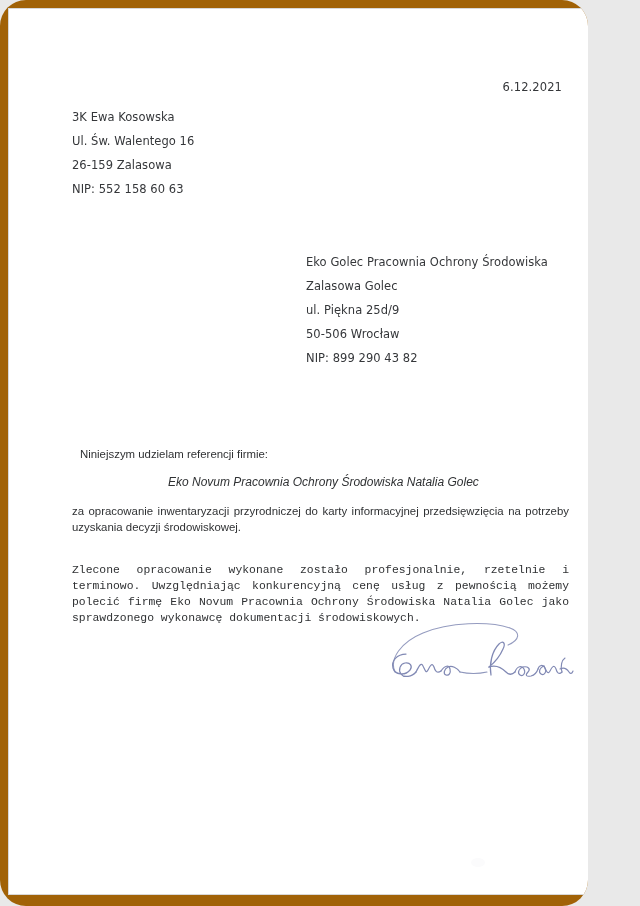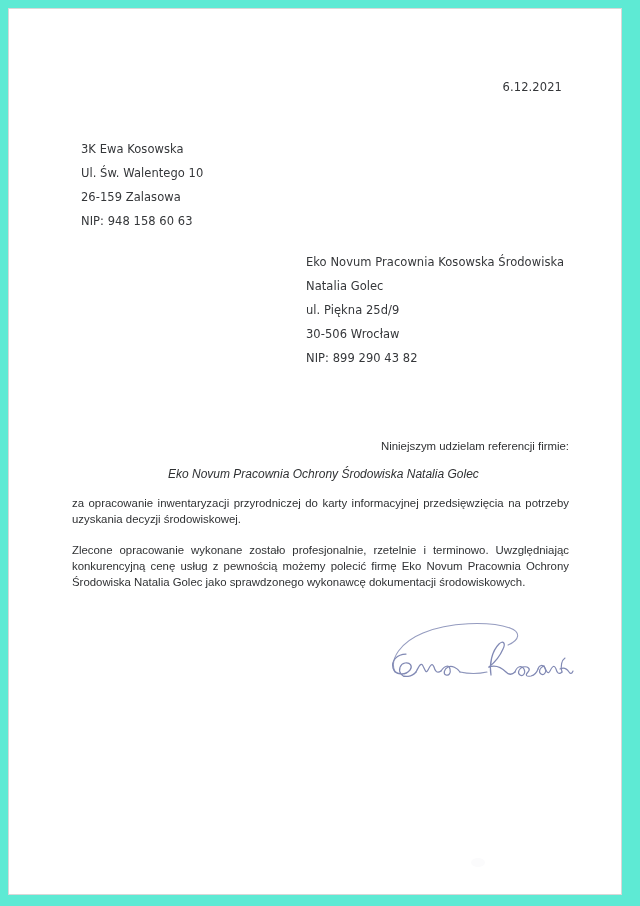--- a/index.html
+++ b/index.html
@@ -9,24 +9,25 @@
   body {
     width: 640px;
     height: 906px;
     background: #e9e9e9;
     font-family: "Liberation Sans", sans-serif;
     -webkit-font-smoothing: antialiased;
   }
 
   .viewport {
     position: relative;
-    width: 640px;
+    width: 588px;
     height: 906px;
-    background: #5eead4;
+    background: #a16207;
     overflow: hidden;
+    border-radius: 26px;
   }
 
   
   .page {
     position: absolute;
     left: 8px;
     top: 8px;
     width: 614px;
     height: 887px;
     background: #ffffff;
@@ -52,56 +53,55 @@
     position: absolute;
     font-family: "DejaVu Sans", sans-serif;
     font-size: 11.5px;
     color: #35373a;
     letter-spacing: .05px;
     line-height: 24px;
     white-space: nowrap;
   }
   .addr-block .line { display: block; }
 
-  .sender   { left: 72px;  top: 96px; margin-top: 32px; }
+  .sender   { left: 63px;  top: 96px; }
   .receiver { left: 297px; top: 241px; }
 
   
   .body-area {
     position: absolute;
     left: 63px;
     top: 430px;
     width: 497px;
     font-family: "Liberation Sans", sans-serif;
     font-size: 11.4px;
     color: #2f3133;
   }
 
   .lead {
-    margin: 0;
+    margin: 8px;
     line-height: 15px;
-    text-align: right;
   }
 
   .company-italic {
     margin: 13px 0 0 0;
     padding-left: 96px;
     font-style: italic;
     font-size: 12px;
     line-height: 15px;
     color: #2f3133;
     white-space: nowrap;
   }
 
   .para {
     margin: 13px 0 0 0;
     text-align: justify;
     line-height: 16px;
   }
-  .para.tight { margin-top: 15px; }
+  .para.tight { margin-top: 27px; font-family: Liberation Mono, monospace; }
 
   
   .signature {
     position: absolute;
     left: 370px;
     top: 600px;
     width: 195px;
     height: 82px;
     pointer-events: none;
   }
@@ -121,30 +121,30 @@
 </head>
 <body>
 
 <div class="viewport">
   <div class="page">
 
     <div class="date">6.12.2021</div>
 
     <div class="addr-block sender">
       <span class="line">3K Ewa Kosowska</span>
-      <span class="line">Ul. Św. Walentego 10</span>
+      <span class="line">Ul. Św. Walentego 16</span>
       <span class="line">26-159 Zalasowa</span>
-      <span class="line">NIP: 948 158 60 63</span>
+      <span class="line">NIP: 552 158 60 63</span>
     </div>
 
     <div class="addr-block receiver">
-      <span class="line">Eko Novum Pracownia Kosowska Środowiska</span>
-      <span class="line">Natalia Golec</span>
+      <span class="line">Eko Golec Pracownia Ochrony Środowiska</span>
+      <span class="line">Zalasowa Golec</span>
       <span class="line">ul. Piękna 25d/9</span>
-      <span class="line">30-506 Wrocław</span>
+      <span class="line">50-506 Wrocław</span>
       <span class="line">NIP: 899 290 43 82</span>
     </div>
 
     <div class="body-area">
       <p class="lead">Niniejszym udzielam referencji firmie:</p>
 
       <p class="company-italic">Eko Novum Pracownia Ochrony Środowiska Natalia Golec</p>
 
       <p class="para">za opracowanie inwentaryzacji przyrodniczej do karty informacyjnej przedsięwzięcia na potrzeby uzyskania decyzji środowiskowej.</p>
 

